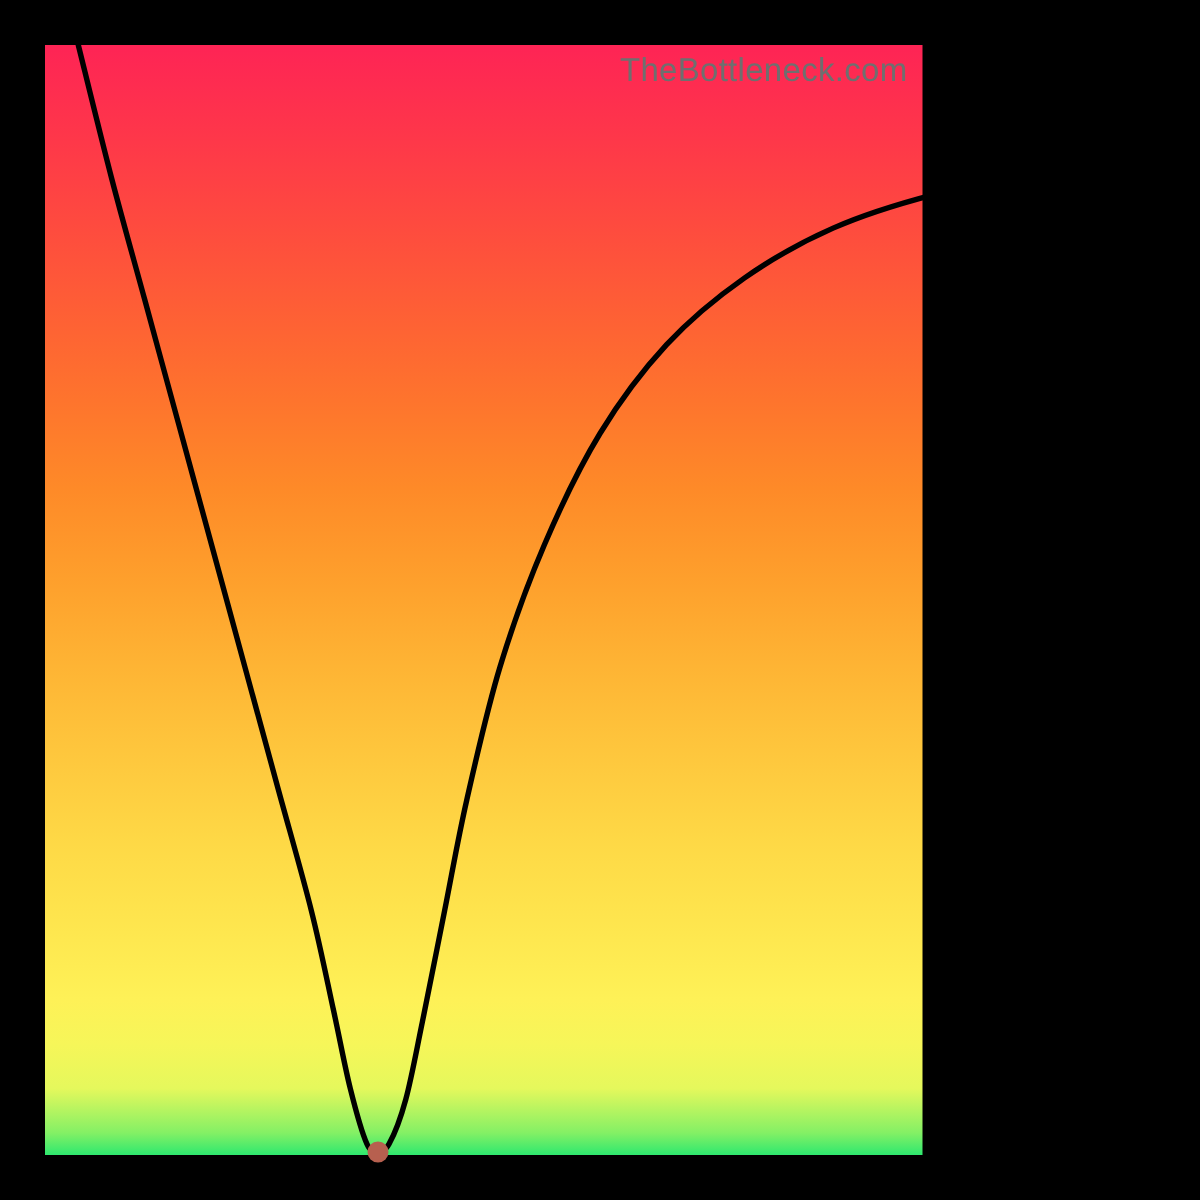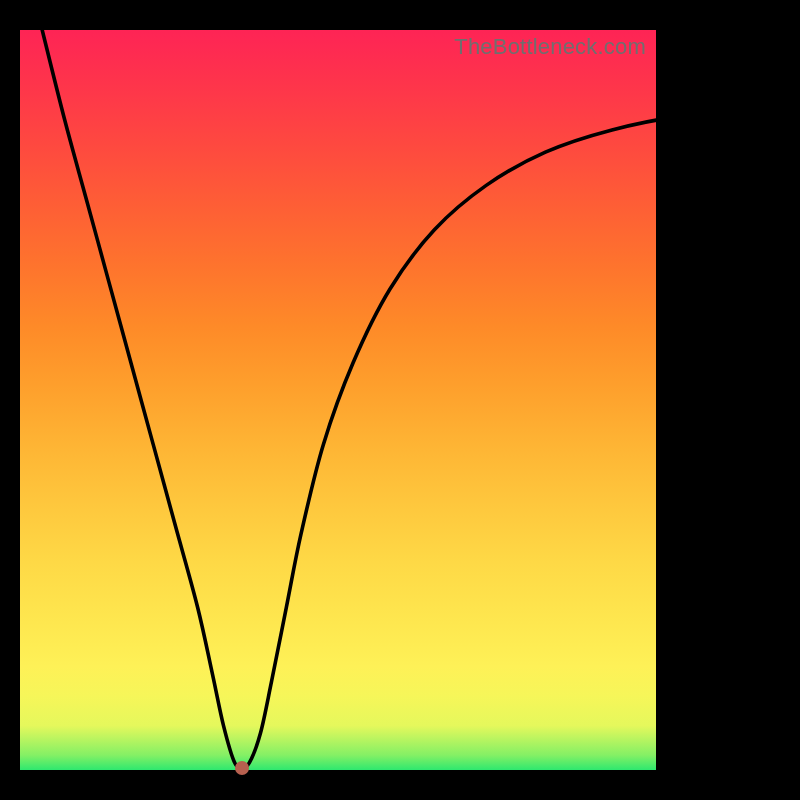--- a/index.html
+++ b/index.html
@@ -5,23 +5,23 @@
   html, body {
     margin: 0;
     padding: 0;
     width: 800px;
     height: 800px;
     background: #000000;
     overflow: hidden;
   }
   .frame {
     position: absolute;
-    left: 20px;
+    left: 30px;
     top: 30px;
-    width: 636px;
+    width: 585px;
     height: 740px;
     background: linear-gradient(to top,
       #2ee86f 0%,
       #84f065 2%,
       #e5f85c 6%,
       #f6f659 10%,
       #fef157 14%,
       #fee74f 20%,
       #fed946 28%,
       #fec73d 36%,

